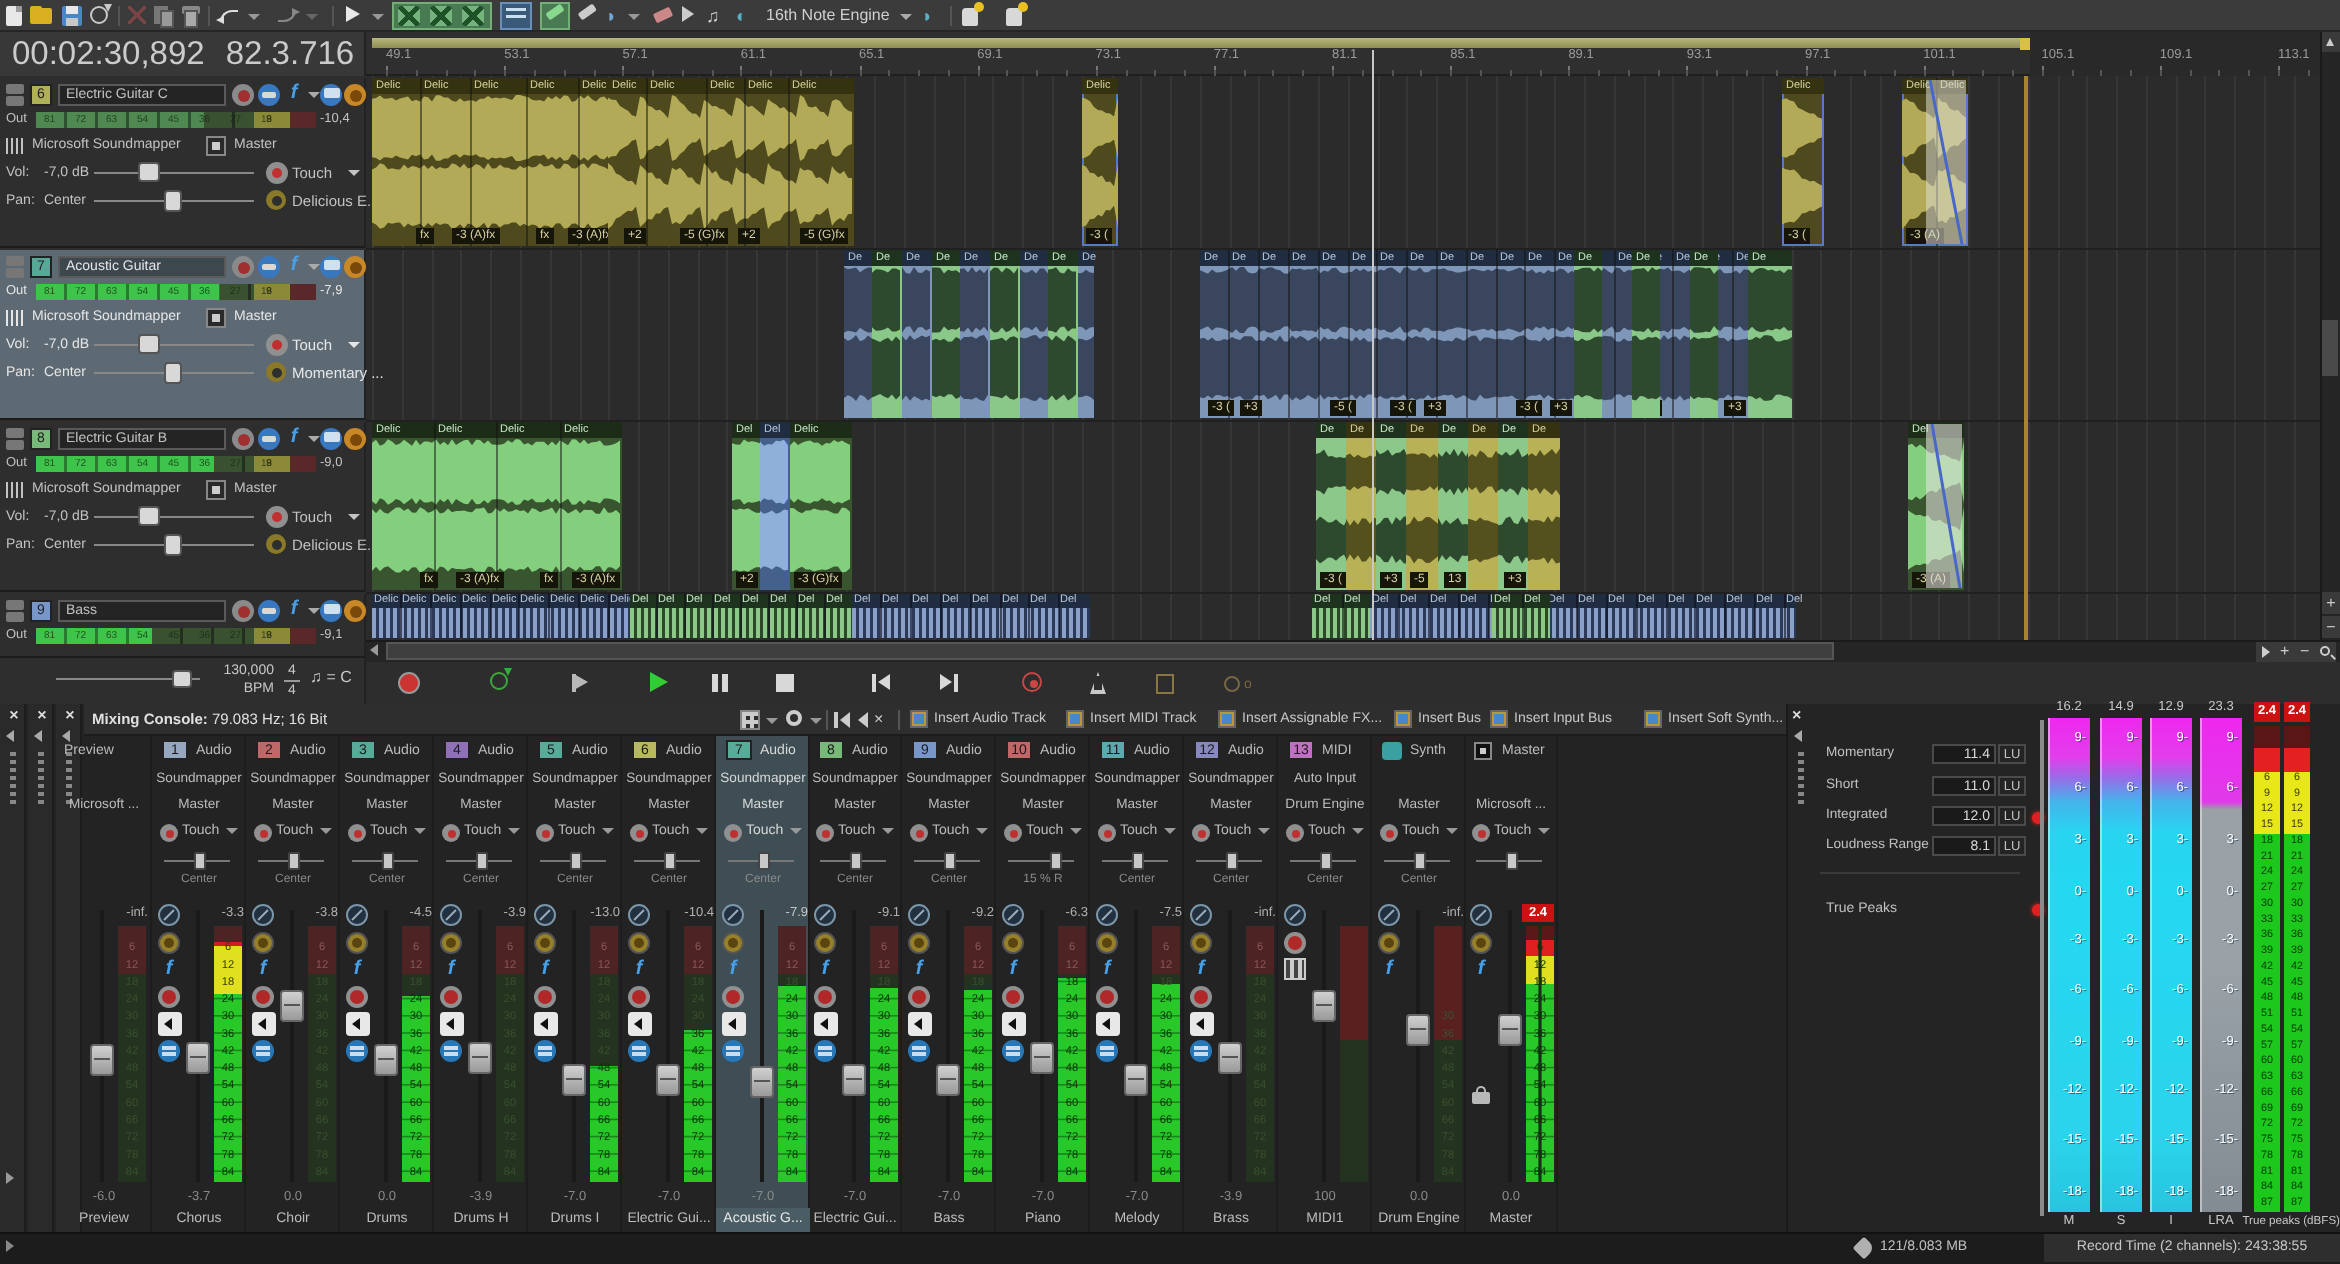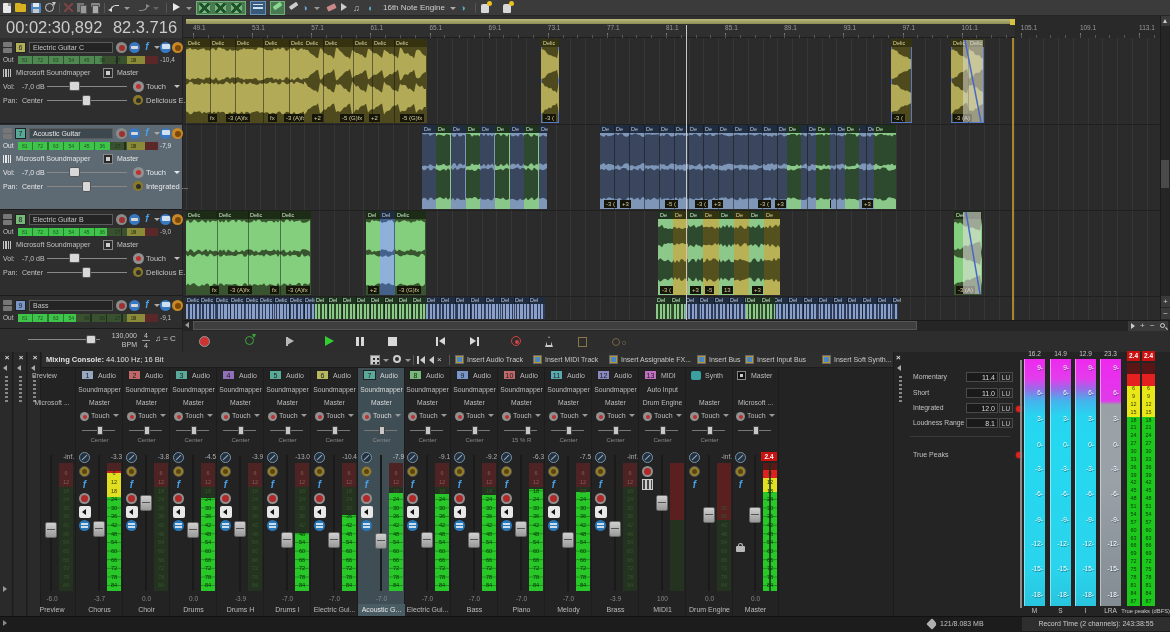--- a/index.html
+++ b/index.html
@@ -324,21 +324,21 @@
 <div style="left:133px;top:167px;width:11px;height:11px;border-radius:50%;background:#909090;"></div>
 <div style="left:136px;top:170px;width:5px;height:5px;border-radius:50%;background:#c03030;"></div>
 <div style="left:146px;top:168px;width:30px;height:10px;color:#e6e6e6;font-size:7.5px;line-height:10px;">Touch</div>
 <div style="position:absolute;left:174px;top:171px;width:0;height:0;border-left:3.0px solid transparent;border-right:3.0px solid transparent;border-top:3.5px solid #e6e6e6;"></div>
 <div style="left:3px;top:182px;width:18px;height:10px;color:#e6e6e6;font-size:7px;line-height:10px;">Pan:</div>
 <div style="left:22px;top:182px;width:28px;height:10px;color:#e6e6e6;font-size:7px;line-height:10px;">Center</div>
 <div style="left:47px;top:186px;width:80px;height:1px;background:#888;"></div>
 <div style="left:82px;top:181px;width:9px;height:11px;background:#d8d8d8;border-radius:2px;border:1px solid #555;"></div>
 <div style="left:133px;top:181px;width:10px;height:10px;border-radius:50%;background:#8a7a28;"></div>
 <div style="left:135.5px;top:183.5px;width:5px;height:5px;border-radius:50%;background:#2e2e2e;"></div>
-<div style="left:146px;top:182px;width:38px;height:10px;color:#e6e6e6;font-size:7.5px;line-height:10px;">Integrated ...</div>
+<div style="left:146px;top:182px;width:38px;height:10px;color:#e6e6e6;font-size:7.5px;line-height:10px;">Momentary ...</div>
 <div style="left:0;top:211px;width:183px;height:85px;background:#2e2e2e;border-bottom:1px solid #1c1c1c;border-right:1px solid #222;"></div>
 <div style="left:3px;top:214px;width:9px;height:5px;background:#777;border-radius:1px;"></div>
 <div style="left:3px;top:220px;width:9px;height:5px;background:#777;border-radius:1px;"></div>
 <div style="left:15px;top:214px;width:11px;height:11px;background:#78b878;border:1px solid #222;color:#222;font-size:7px;line-height:10px;text-align:center;">8</div>
 <div style="left:29px;top:214px;width:84px;height:11px;background:#242424;border:1px solid #5a5a5a;color:#c2c2c2;font-size:7px;line-height:10px;padding-left:3px;">Electric Guitar B</div>
 <div style="left:116px;top:214px;width:11px;height:11px;border-radius:50%;background:#8a8a8a;"></div>
 <div style="left:118.5px;top:216.5px;width:6px;height:6px;border-radius:50%;background:#a03030;"></div>
 <div style="left:129px;top:214px;width:11px;height:11px;border-radius:50%;background:#3878c0;"></div>
 <div style="left:131px;top:218px;width:7px;height:3px;background:#d8d8d8;border-radius:1px;"></div>
 <div style="left:141px;top:213px;width:12px;height:12px;color:#48a0e8;font-size:10px;font-style:italic;font-weight:bold;line-height:12px;text-align:center;">f</div>
@@ -959,21 +959,21 @@
 <div style="left:14px;top:352px;width:13px;height:264px;background:#2a2a2a;border-right:1px solid #1c1c1c;"></div>
 <div style="left:16px;top:353px;width:10px;height:10px;color:#ddd;font-size:8px;line-height:10px;text-align:center;font-weight:bold;">×</div>
 <div style="position:absolute;left:17px;top:365px;width:0;height:0;border-top:3.0px solid transparent;border-bottom:3.0px solid transparent;border-right:4px solid #aaa;"></div>
 <div style="left:19px;top:376px;width:3px;height:26px;background:repeating-linear-gradient(#888 0px,#888 2px,transparent 2px,transparent 4px);"></div>
 <div style="left:28px;top:352px;width:13px;height:264px;background:#2a2a2a;border-right:1px solid #1c1c1c;"></div>
 <div style="left:30px;top:353px;width:10px;height:10px;color:#ddd;font-size:8px;line-height:10px;text-align:center;font-weight:bold;">×</div>
 <div style="position:absolute;left:31px;top:365px;width:0;height:0;border-top:3.0px solid transparent;border-bottom:3.0px solid transparent;border-right:4px solid #aaa;"></div>
 <div style="left:33px;top:376px;width:3px;height:26px;background:repeating-linear-gradient(#888 0px,#888 2px,transparent 2px,transparent 4px);"></div>
 <div style="position:absolute;left:3px;top:586px;width:0;height:0;border-top:3.0px solid transparent;border-bottom:3.0px solid transparent;border-left:4px solid #999;"></div>
 <div style="left:42px;top:352px;width:851px;height:16px;background:#2e2e2e;border-bottom:1px solid #1c1c1c;"></div>
-<div style="left:46px;top:354px;width:220px;height:12px;color:#e0e0e0;font-size:7.5px;line-height:12px;font-weight:bold;">Mixing Console: <span style="font-weight:normal">44.100 Hz; 16 Bit</span></div>
+<div style="left:46px;top:354px;width:220px;height:12px;color:#e0e0e0;font-size:7.5px;line-height:12px;font-weight:bold;">Mixing Console: <span style="font-weight:normal">79.083 Hz; 16 Bit</span></div>
 <div style="left:370px;top:355px;width:10px;height:10px;background:repeating-linear-gradient(90deg,#ccc 0 2px,transparent 2px 4px),repeating-linear-gradient(#ccc 0 2px,transparent 2px 4px);border:1px solid #888;"></div>
 <div style="position:absolute;left:383px;top:359px;width:0;height:0;border-left:3.0px solid transparent;border-right:3.0px solid transparent;border-top:3.5px solid #999;"></div>
 <div style="left:393px;top:355px;width:8px;height:8px;border:2px solid #ccc;border-radius:50%;"></div>
 <div style="position:absolute;left:405px;top:359px;width:0;height:0;border-left:3.0px solid transparent;border-right:3.0px solid transparent;border-top:3.5px solid #999;"></div>
 <div style="left:413px;top:355px;width:1px;height:10px;background:#555;"></div>
 <div style="left:417px;top:356px;width:2px;height:8px;background:#ccc;"></div>
 <div style="position:absolute;left:420px;top:356px;width:0;height:0;border-top:4.0px solid transparent;border-bottom:4.0px solid transparent;border-right:5px solid #ccc;"></div>
 <div style="position:absolute;left:429px;top:356px;width:0;height:0;border-top:4.0px solid transparent;border-bottom:4.0px solid transparent;border-right:5px solid #ccc;"></div>
 <div style="left:437px;top:356px;width:8px;height:8px;color:#ccc;font-size:8px;line-height:8px;">×</div>
 <div style="left:449px;top:355px;width:1px;height:10px;background:#555;"></div>

